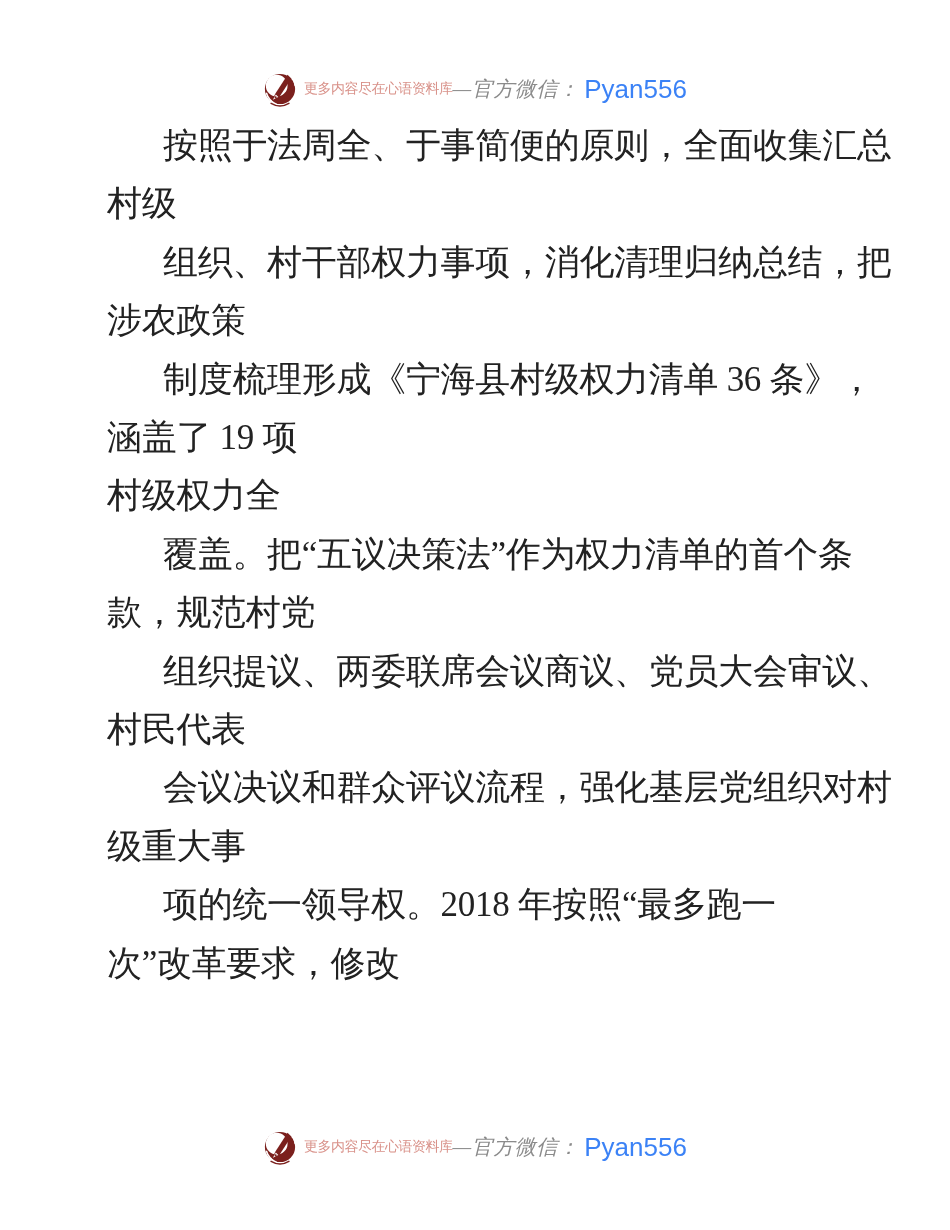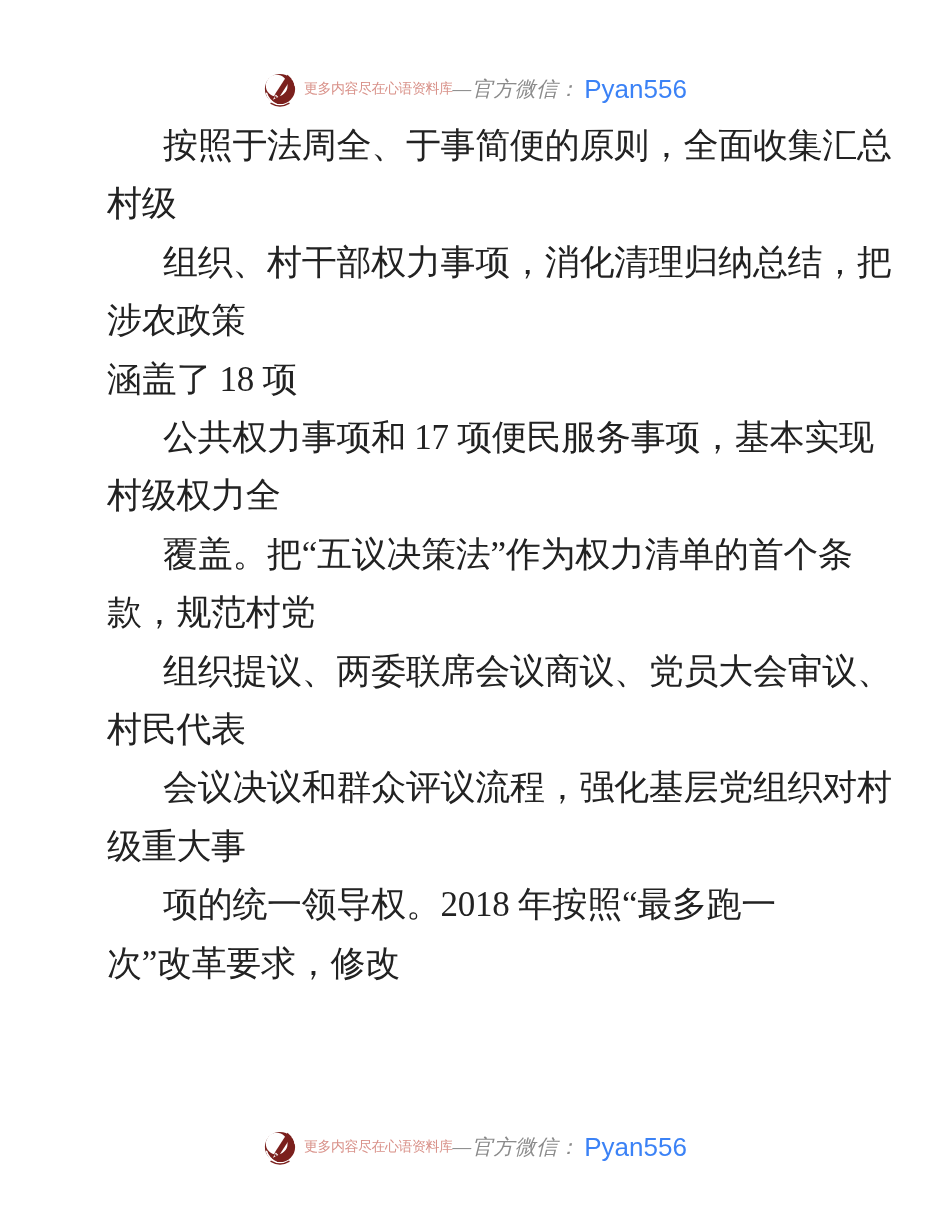--- a/index.html
+++ b/index.html
@@ -68,22 +68,22 @@
     <span class="wm-brand">更多内容尽在心语资料库</span>
     <span class="wm-label">—官方微信：</span>
     <span class="wm-id">Pyan556</span>
   </div>
 
   <div class="content">
     <p class="indent">按照于法周全、于事简便的原则，全面收集汇总</p>
     <p>村级</p>
     <p class="indent">组织、村干部权力事项，消化清理归纳总结，把</p>
     <p>涉农政策</p>
-    <p>涵盖了 18 项</p>
-    <p class="indent">公共权力事项和 17 项便民服务事项，基本实现</p>
+    <p class="indent">制度梳理形成《宁海县村级权力清单 36 条》，</p>
+    <p>涵盖了 19 项</p>
     <p>村级权力全</p>
     <p class="indent">覆盖。把“五议决策法”作为权力清单的首个条</p>
     <p>款，规范村党</p>
     <p class="indent">组织提议、两委联席会议商议、党员大会审议、</p>
     <p>村民代表</p>
     <p class="indent">会议决议和群众评议流程，强化基层党组织对村</p>
     <p>级重大事</p>
     <p class="indent">项的统一领导权。2018 年按照“最多跑一</p>
     <p>次”改革要求，修改</p>
   </div>

